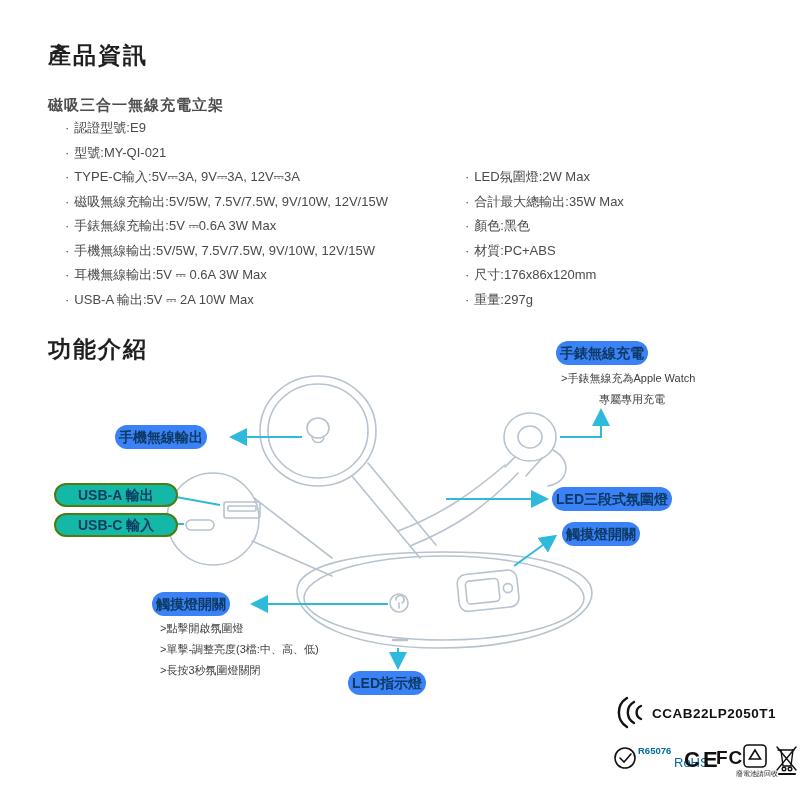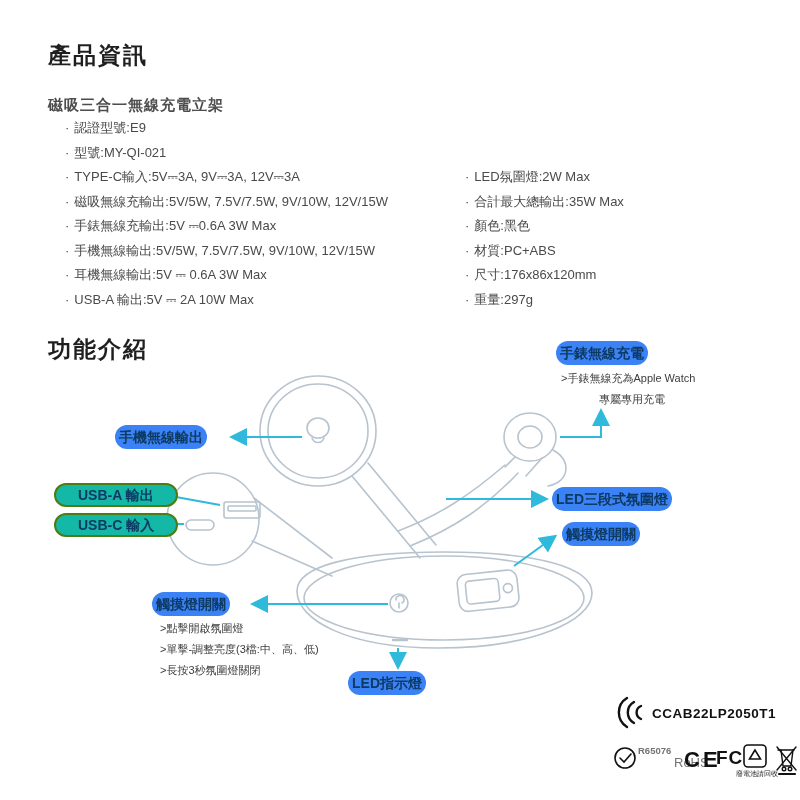--- a/index.html
+++ b/index.html
@@ -14,21 +14,21 @@
   .spec-line{height:24.5px;line-height:24.5px;white-space:nowrap;}
   .spec-line .b{margin-right:5px;color:#4a4a4a;}
   .pill{
     position:absolute;background:#3b82f6;color:#0d3a63;font-weight:bold;font-size:14px;
     line-height:1;padding:5px 4px;border-radius:13px;white-space:nowrap;z-index:3;
   }
   .pill.outline{background:#14b8a6;border:2px solid #4d7c0f;padding:3px 22px;}
   .note{position:absolute;font-size:11px;color:#3c3c3c;line-height:21px;white-space:nowrap;z-index:3;}
   .note .indent{padding-left:38px;}
   .cert-row1{position:absolute;left:652px;top:706px;font-size:13.5px;font-weight:bold;color:#111;letter-spacing:0.5px;z-index:3;}
-  .rohs-text{position:absolute;left:638px;top:746px;z-index:3;color:#737373;line-height:1.1;}
+  .rohs-text{position:absolute;left:638px;top:746px;z-index:3;color:#0369a1;line-height:1.1;}
   .rohs-text .l1{font-size:9.5px;font-weight:bold;display:block;}
   .rohs-text .l2{font-size:13px;font-weight:normal;display:block;padding-left:36px;}
   .ce-mark{position:absolute;left:684px;top:747px;font-size:22px;font-weight:bold;color:#111;letter-spacing:3px;z-index:3;}
   .fcc-mark{position:absolute;left:716px;top:747px;font-size:19px;font-weight:bold;color:#111;letter-spacing:1px;z-index:3;}
   .battery-caption{position:absolute;left:736px;top:769px;font-size:7px;color:#222;z-index:3;white-space:nowrap;}
 </style>
 </head>
 <body>
 
 <div class="page">

